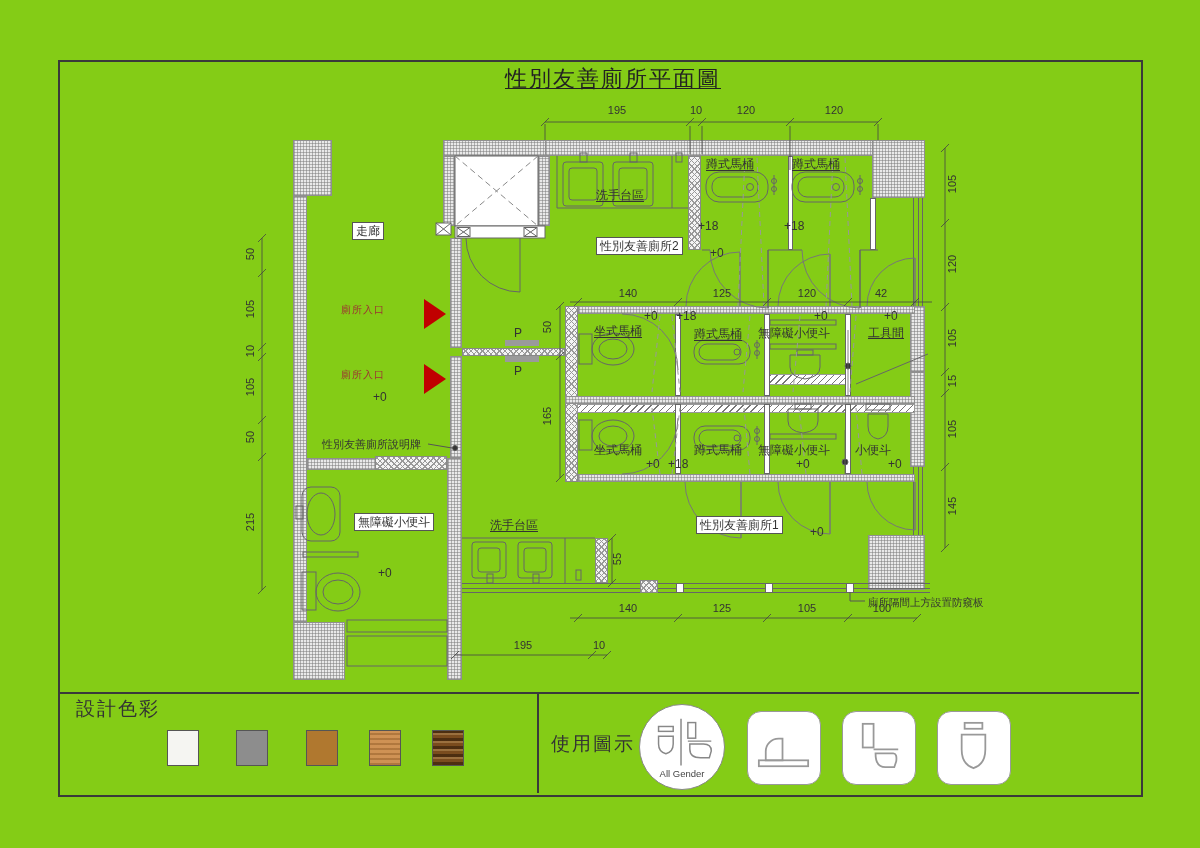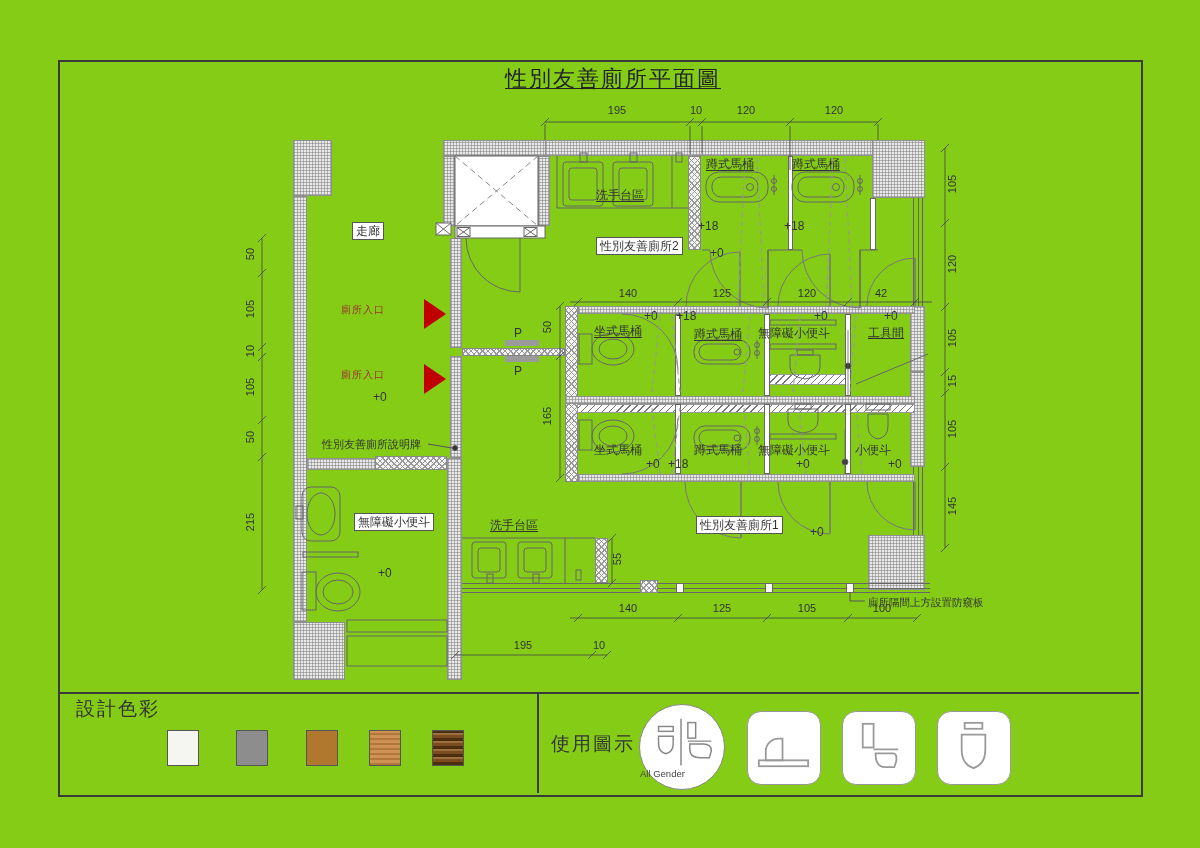--- a/index.html
+++ b/index.html
@@ -31,21 +31,21 @@
   .red{color:#9d3232;font-size:10px;letter-spacing:1px;}
   .tri{width:0;height:0;border-top:15px solid transparent;border-bottom:15px solid transparent;
        border-left:22px solid #c00000;}
   .title{font-size:22px;letter-spacing:2px;color:#222;border-bottom:1.5px solid #222;padding-bottom:2px;}
   .legend-title{font-size:19px;color:#333;letter-spacing:2px;}
   .swatch{position:absolute;width:32px;height:36px;border:1px solid #555;box-sizing:border-box;}
   .wood-light{background-image:repeating-linear-gradient(0deg,rgba(120,70,20,.35) 0 2px,transparent 2px 5px);}
   .wood-dark{background-image:repeating-linear-gradient(0deg,rgba(40,22,5,.55) 0 3px,transparent 3px 6px,rgba(255,220,160,.25) 6px 8px);}
   .iconbox{position:absolute;width:74px;height:74px;border:1.5px solid #999;border-radius:14px;box-sizing:border-box;background:#fff;}
   .allgender{position:absolute;width:86px;height:86px;border:1.5px solid #888;border-radius:50%;box-sizing:border-box;background:#fff;}
-  .ag-label{position:absolute;left:0;right:0;top:63px;font-size:9.5px;color:#444;}
+  .ag-label{position:absolute;left:0;right:0;top:63px;text-align:center;font-size:9.5px;color:#444;}
   svg{position:absolute;left:0;top:0;}
 </style>
 </head>
 <body>
 
 <div class="stage">
 
   <div class="abs frame" style="left:58px;top:60px;width:1081px;height:733px;"></div>
   <div class="abs" style="left:58px;top:692px;width:1081px;height:1.5px;background:#3a3a3a;"></div>
   <div class="abs" style="left:537px;top:692px;width:1.5px;height:101px;background:#3a3a3a;"></div>

